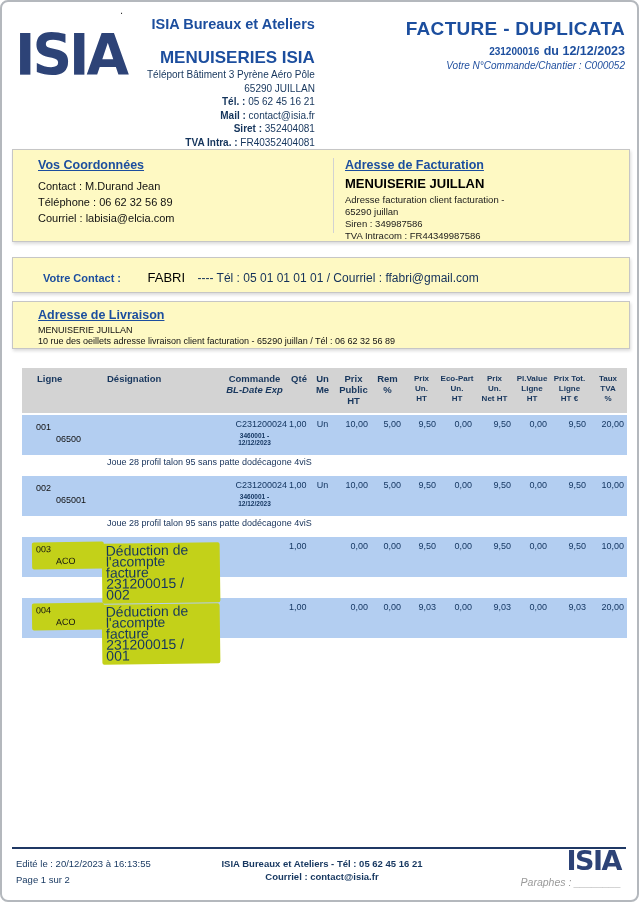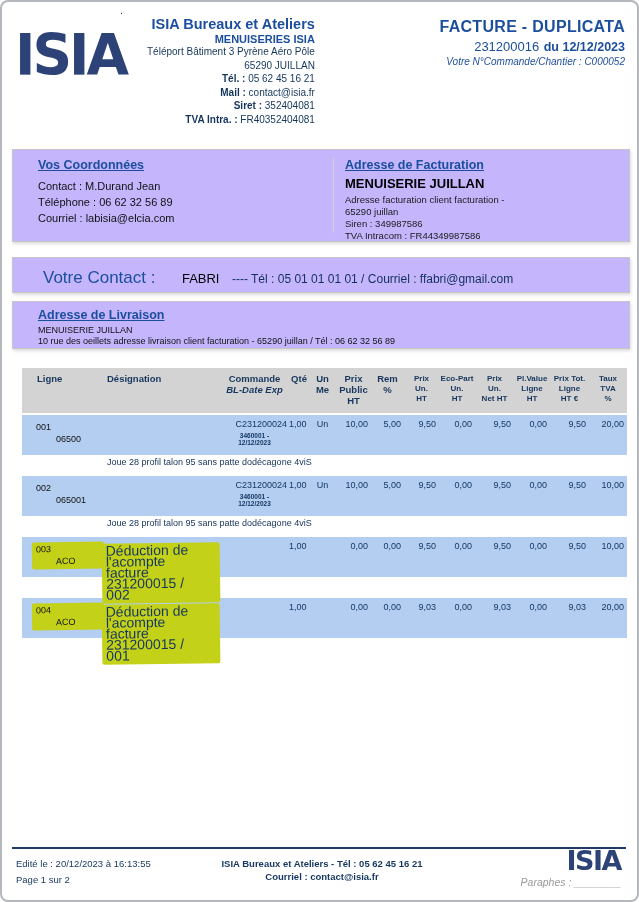--- a/index.html
+++ b/index.html
@@ -8,46 +8,46 @@
   .page { position:relative; width:639px; height:902px; background:#fff;
           border:2px solid #b4b8bd; border-radius:8px; overflow:hidden; }
 
   
   .dot { position:absolute; left:118px; top:2px; font-size:11px; color:#333; }
   .logo { position:absolute; left:13px; top:26px; font-size:55px; font-weight:800;
           color:#2d4377; letter-spacing:-3px; line-height:1;
           font-family:"DejaVu Sans", sans-serif; transform:scaleY(1.05); }
   .co-block { position:absolute; left:145px; top:14px;text-align:right; }
   .co-name { font-size:14.5px; font-weight:bold; color:#1c4e9e; }
-  .co-sub  { font-size:11px; font-weight:bold; color:#1c4e9e; margin-top:1px; }
+  .co-sub  { font-size:17px; font-weight:bold; color:#1c4e9e; margin-top:16px; }
   .co-line { font-size:10px; color:#15355c; line-height:13.5px; }
   .co-line b { color:#15355c; }
   .inv-block { position:absolute; right:12px; top:16px; width:280px; text-align:right; }
-  .inv-title { font-size:16px; font-weight:bold; color:#1c4e9e; letter-spacing:0.3px; }
+  .inv-title { font-size:19px; font-weight:bold; color:#1c4e9e; letter-spacing:0.3px; }
   .inv-numline { margin-top:1px; color:#1c4e9e; }
-  .inv-num { font-size:13px; font-weight:normal; }
+  .inv-num { font-size:10px; font-weight:bold; }
   .inv-date { font-size:12.5px; font-weight:bold; }
   .inv-ref { font-size:10px; font-style:italic; color:#1f4e9e; margin-top:1px; }
 
   
-  .box { position:absolute; left:10px; width:618px; background:#c4b5fd;
+  .box { position:absolute; left:10px; width:618px; background:#fef9c3;
          border:1px solid #c6c6c6; box-shadow:1px 2px 3px rgba(0,0,0,0.14); }
   .box-coord { top:147px; height:93px; }
   .box-title { font-size:12.5px; font-weight:bold; color:#1c4e9e; text-decoration:underline; }
   .coord-left { position:absolute; left:25px; top:8px; }
   .coord-left .box-title { margin-bottom:6px; }
   .coord-line { font-size:11px; color:#111; line-height:16px; }
   .vdiv { position:absolute; left:320px; top:8px; bottom:8px; width:1px; background:#d2d2d2; }
   .coord-right { position:absolute; left:332px; top:8px; }
   .bill-name { font-size:13px; font-weight:bold; color:#000; margin:4px 0 3px 0; }
   .bill-line { font-size:9.5px; color:#1a1a1a; line-height:12px; }
 
   .box-contact { top:255px; height:36px; }
   .contact-line { position:absolute; left:30px; top:10px; white-space:nowrap; }
-  .contact-label { font-size:17px; font-weight:normal; color:#1c4e9e; }
+  .contact-label { font-size:11px; font-weight:bold; color:#1c4e9e; }
   .contact-name { font-size:13px; font-weight:normal; color:#000; margin-left:22px; }
   .contact-rest { font-size:12px; color:#13305a; margin-left:8px; }
 
   .box-deliv { top:299px; height:48px; padding:6px 0 0 25px; }
   .deliv-name { font-size:9px; color:#111; margin-top:3px; }
   .deliv-line { font-size:9px; color:#111; margin-top:1px; }
 
   
   .table { position:absolute; left:20px; top:366px; width:605px; }
   .thead { display:flex; background:#d3d3d3; height:45px; }

